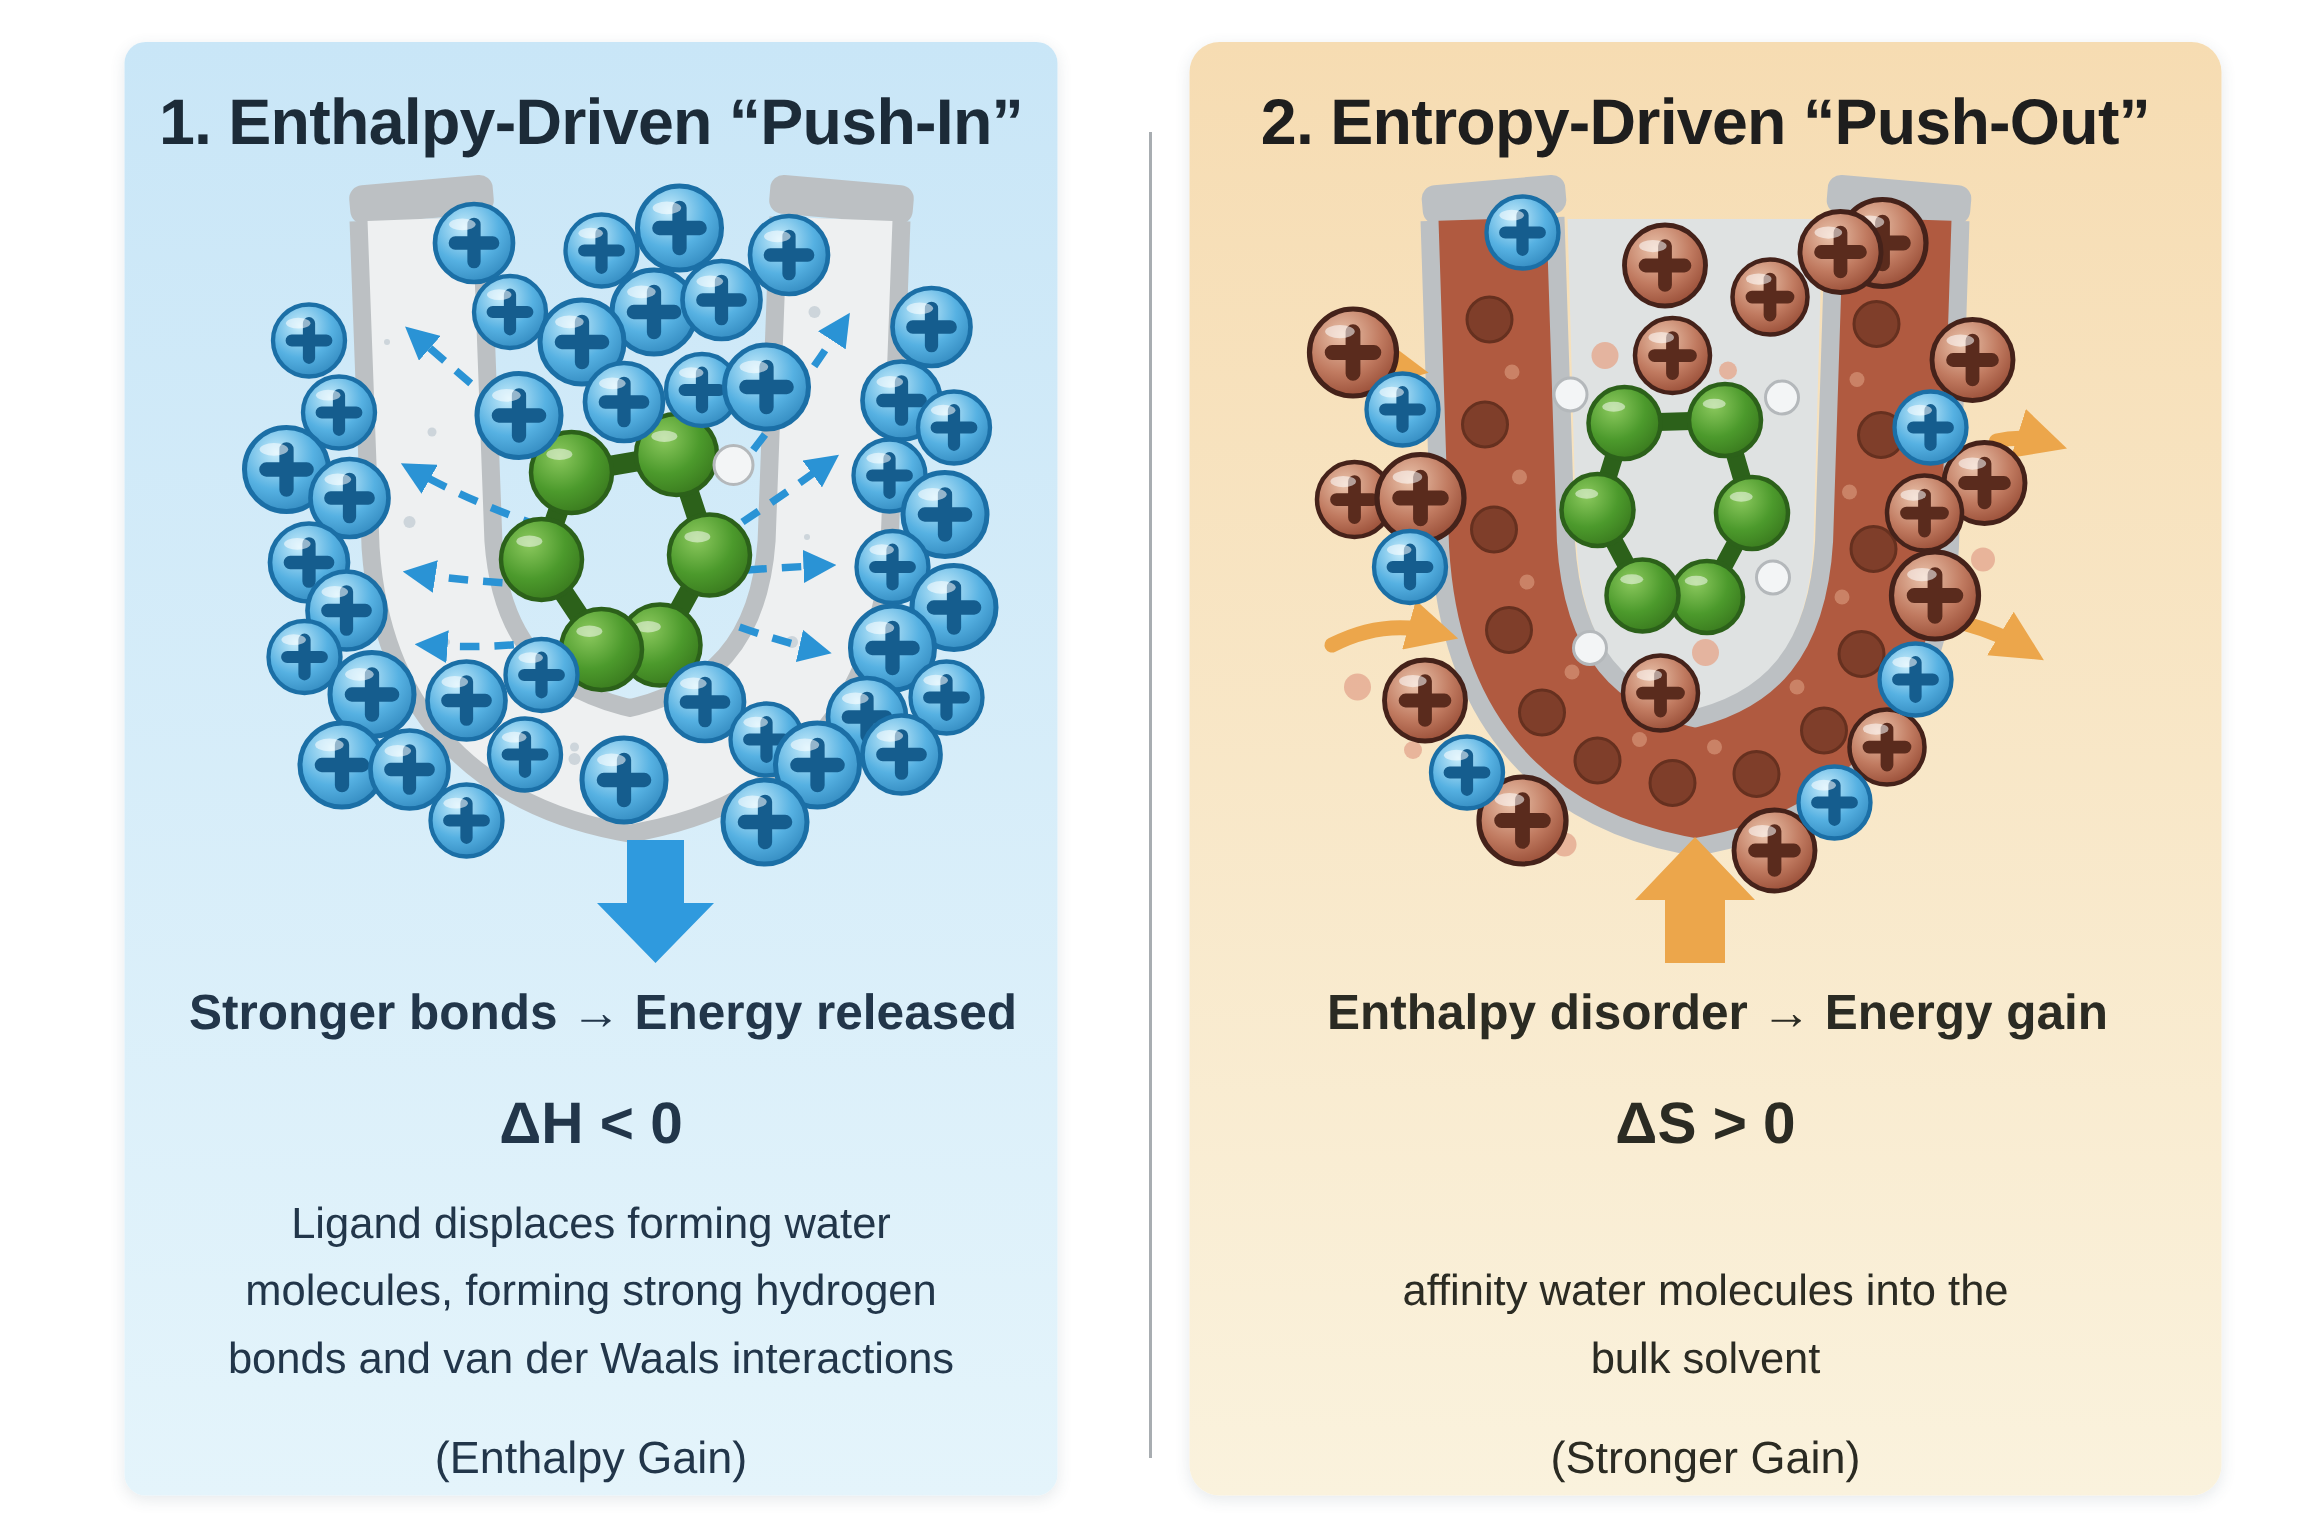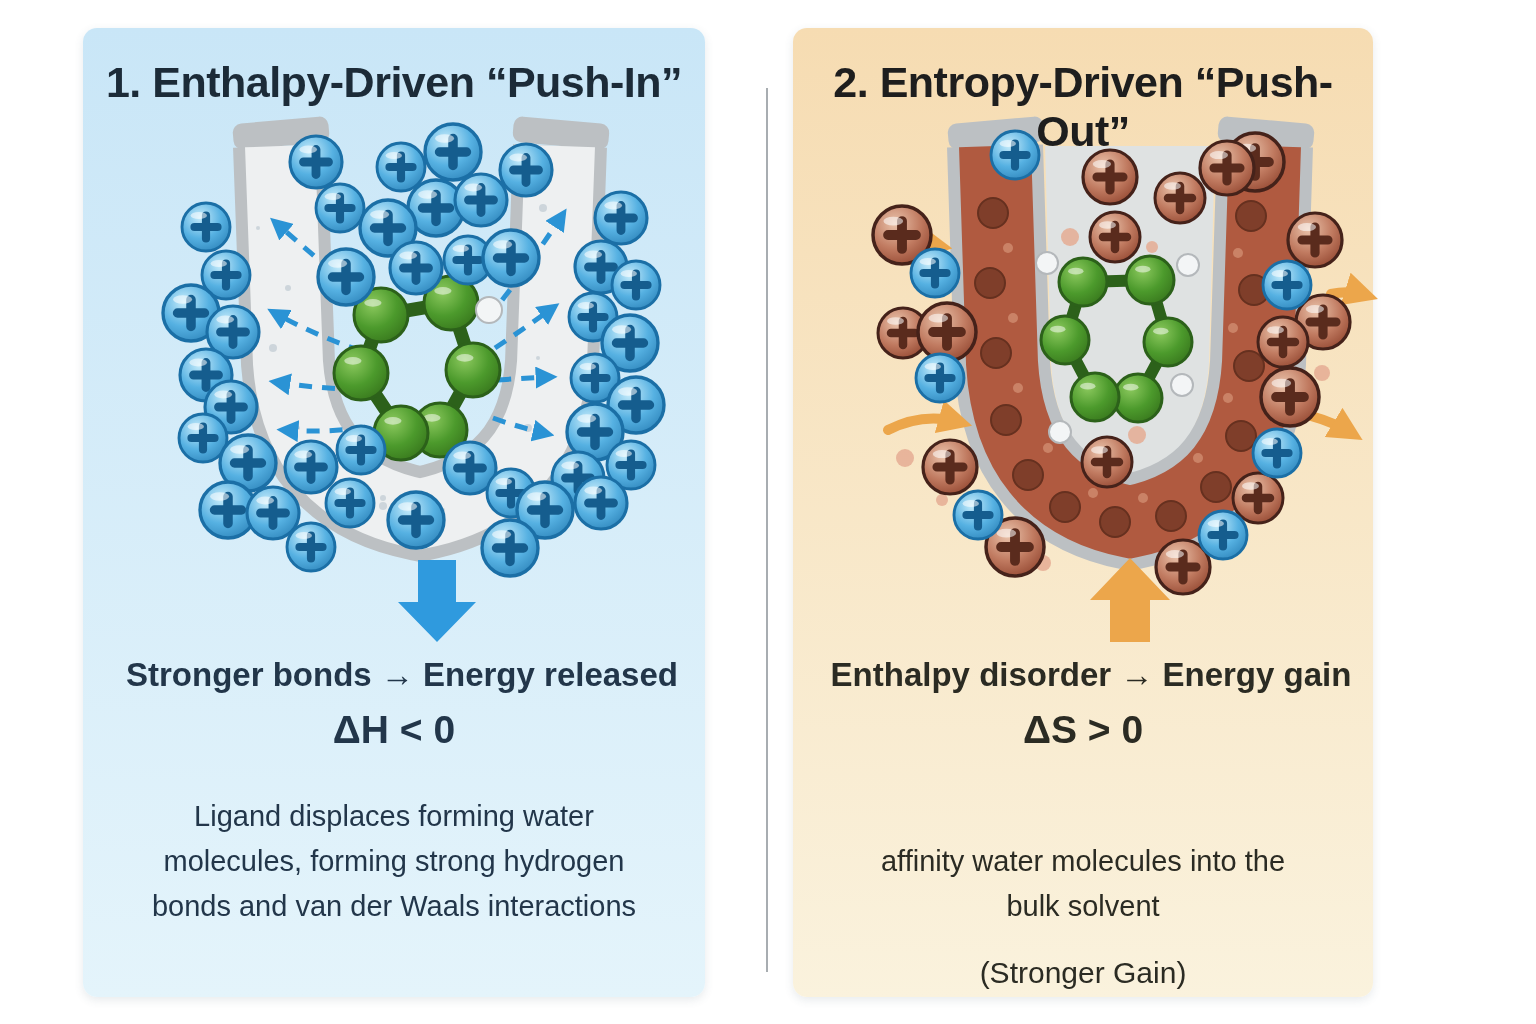--- a/index.html
+++ b/index.html
@@ -1,29 +1,29 @@
 <!DOCTYPE html>
 <html style="--page-bg: #ffffff; --divider: #a8adb1; --pl-top: #c9e6f7; --pl-bot: #e4f4fb; --pr-top: #f6dcb2; --pr-bot: #faf2dd; --tl: #1c2b38; --tr: #1e1e1e; --bl: #22364a; --br: #2b2b23;"><head>
 <meta charset="utf-8">
 <style>
   html,body{margin:0;padding:0;background:#ffffff;}
   .stage{position:relative;width:1536px;height:1024px;background:var(--page-bg,#fff);
          font-family:"Liberation Sans",sans-serif;overflow:hidden;}
   .panel{position:absolute;top:28px;height:969px;border-radius:14px;
          box-shadow:0 3px 10px rgba(60,80,100,.12);}
   .panel.left{left:55px;width:622px;background:linear-gradient(180deg,var(--pl-top),var(--pl-bot));margin-left:28px;}
-  .panel.right{left:793px;width:580px;background:linear-gradient(180deg,var(--pr-top),var(--pr-bot));}
+  .panel.right{left:793px;width:688px;background:linear-gradient(180deg,var(--pr-top),var(--pr-bot));border-radius:20px;}
   svg.fig{position:absolute;inset:0;z-index:1;}
   .title{position:absolute;top:30px;left:0;right:0;margin:0;text-align:center;
          font-size:43px;font-weight:700;letter-spacing:-.5px;z-index:2;}
   .left .title{color:var(--tl);}
   .right .title{color:var(--tr);}
   .cap{position:absolute;left:0;right:0;text-align:center;z-index:2;}
   .result{top:628px;font-size:33px;font-weight:700;padding-left:16px;}
-  .equation{top:680px;font-size:39px;font-weight:700;}
+  .equation{top:700px;font-size:39px;font-weight:700;}
   .desc{top:766px;font-size:29px;line-height:45px;font-weight:400;}
   .gain{top:928px;font-size:30px;font-weight:400;}
   .left .cap{color:var(--bl);}
   .right .cap{color:var(--br);}
   .divider{position:absolute;left:766px;top:88px;width:2px;height:884px;
            background:var(--divider,#a8adb1);z-index:0;}
 </style>
 </head>
 <body>
 
@@ -315,20 +315,21 @@
           </g>
         </g>
       </svg>
     <div class="cap result">Stronger bonds → Energy released</div>
     <div class="cap equation">ΔH &lt; 0</div>
     <div class="cap desc">
       <span>Ligand displaces forming water</span><br>
       <span>molecules, forming strong hydrogen</span><br>
       <span>bonds and van der Waals interactions</span>
     </div>
+    <div class="cap gain">(Enthalpy Gain)</div>
   </section>
 
   <div class="divider"></div>
 
   <section class="panel right">
     <h2 class="title">2. Entropy-Driven “Push-Out”</h2>
     <svg class="fig" id="fig-entropy" viewBox="0 0 688 969" width="688" height="969">
         <defs>
           <radialGradient id="et-blue" cx="38%" cy="30%" r="80%">
       <stop offset="0" stop-color="#c7ecfb"></stop>

